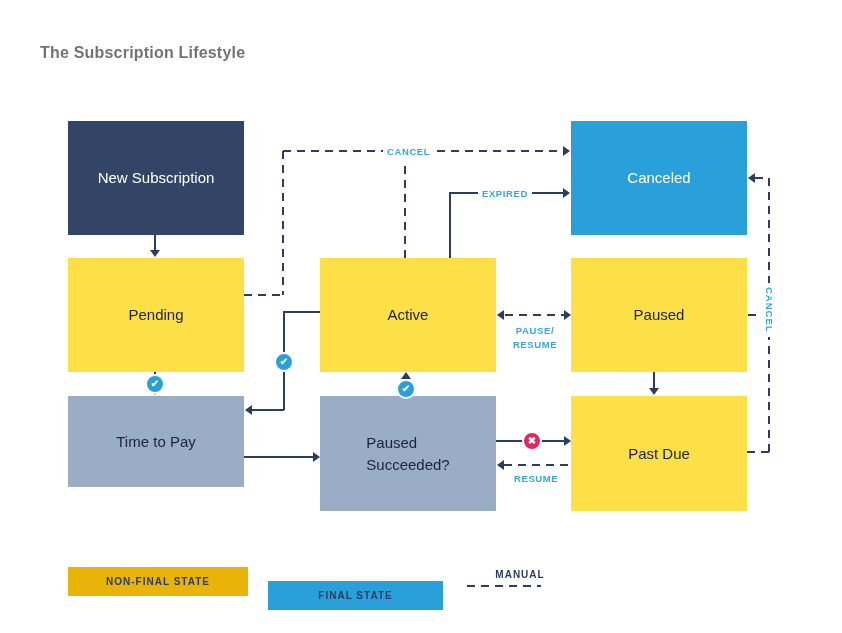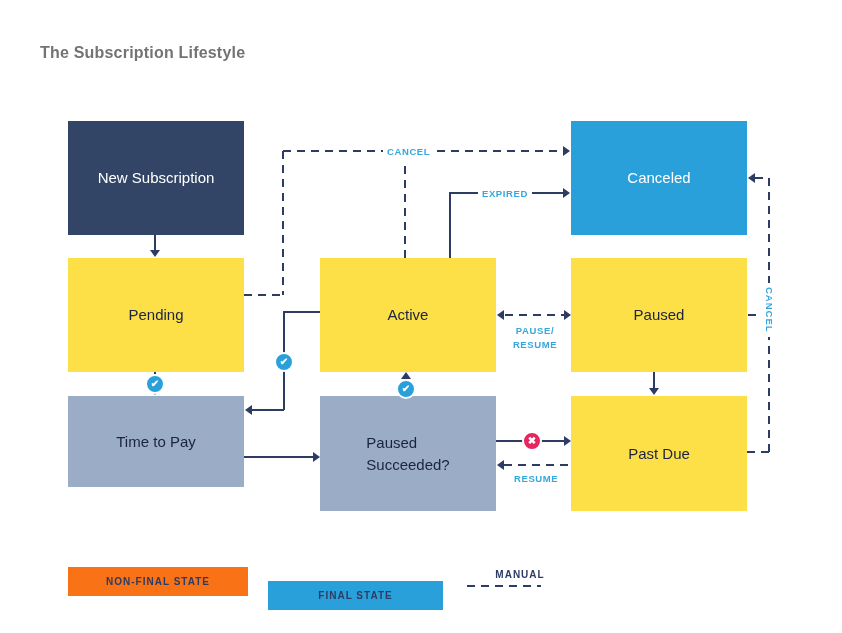--- a/index.html
+++ b/index.html
@@ -47,21 +47,21 @@
     border:2px solid #ffffff;display:flex;align-items:center;justify-content:center;
     color:#ffffff;font-size:10px;font-weight:bold;line-height:1;
   }
   .badge.ok{background:#2aa0db;}
   .badge.fail{background:#e8255e;}
   
   .swatch{
     position:absolute;height:29px;display:flex;align-items:center;justify-content:center;
     font-size:10px;font-weight:bold;color:#2c3c63;letter-spacing:1px;
   }
-  .swatch.light{background:#f97316;}
+  .swatch.light{background:#eab308;}
   .swatch.blue{background:#2aa0db;}
   .manual-lbl{
     position:absolute;font-size:10px;font-weight:bold;color:#2c3c63;
     letter-spacing:1px;text-align:center;width:74px;
   }
   
   .logo{position:absolute;right:20px;top:548px;text-align:right;}
   .logo-row{position:relative;display:inline-block;}
   .logo-plus{position:absolute;left:-5px;top:8px;width:15px;height:15px;}
   .logo-plus::before{content:"";position:absolute;left:0;top:5px;width:15px;height:5px;background:#2aa0db;}

